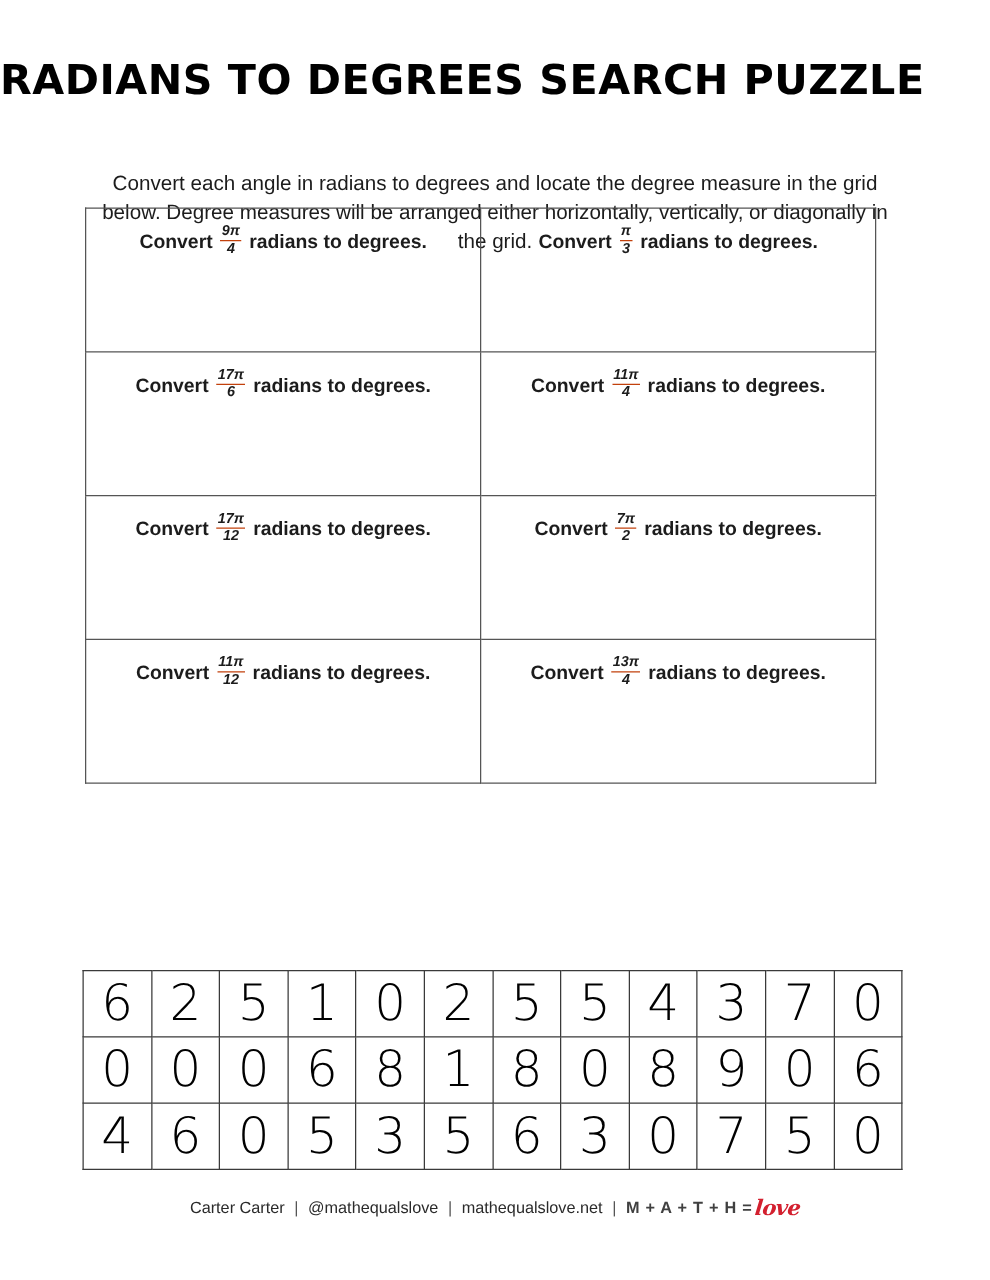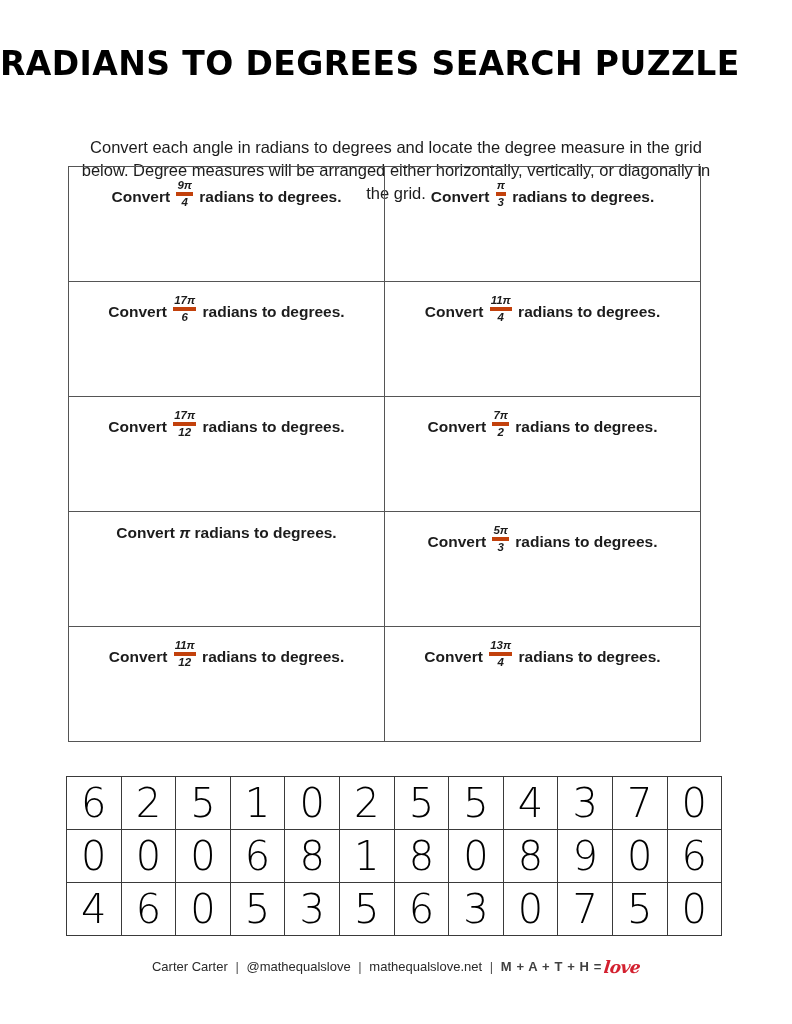--- a/index.html
+++ b/index.html
@@ -78,21 +78,21 @@
     text-align: center;
     font-size: 11.5px;
     line-height: 1.06;
     margin: 0 2px;
     position: relative;
     top: -1px;
   }
   .frac .num {
     display: block;
     padding: 0 1px 0.5px 1px;
-    border-bottom: 4px solid #c2410c;
+    border-bottom: 1px solid #c2410c;
     font-style: italic;
   }
   .frac .den {
     display: block;
     padding-top: 0.5px;
     font-style: italic;
   }
   .pi-plain {
     font-style: italic;
     font-size: 15.5px;
@@ -175,28 +175,20 @@
         <td>
           <span class="prob-text"><span>Convert</span> <span class="frac"><span class="num">11π</span><span class="den">4</span></span> <span>radians to degrees.</span></span>
         </td>
       </tr>
       <tr>
         <td>
           <span class="prob-text"><span>Convert</span> <span class="frac"><span class="num">17π</span><span class="den">12</span></span> <span>radians to degrees.</span></span>
         </td>
         <td>
           <span class="prob-text"><span>Convert</span> <span class="frac"><span class="num">7π</span><span class="den">2</span></span> <span>radians to degrees.</span></span>
-        </td>
-      </tr>
-      <tr>
-        <td>
-          <span class="prob-text"><span>Convert</span> <span class="pi-plain">π</span> <span>radians to degrees.</span></span>
-        </td>
-        <td>
-          <span class="prob-text"><span>Convert</span> <span class="frac"><span class="num">5π</span><span class="den">3</span></span> <span>radians to degrees.</span></span>
         </td>
       </tr>
       <tr>
         <td>
           <span class="prob-text"><span>Convert</span> <span class="frac"><span class="num">11π</span><span class="den">12</span></span> <span>radians to degrees.</span></span>
         </td>
         <td>
           <span class="prob-text"><span>Convert</span> <span class="frac"><span class="num">13π</span><span class="den">4</span></span> <span>radians to degrees.</span></span>
         </td>
       </tr>

